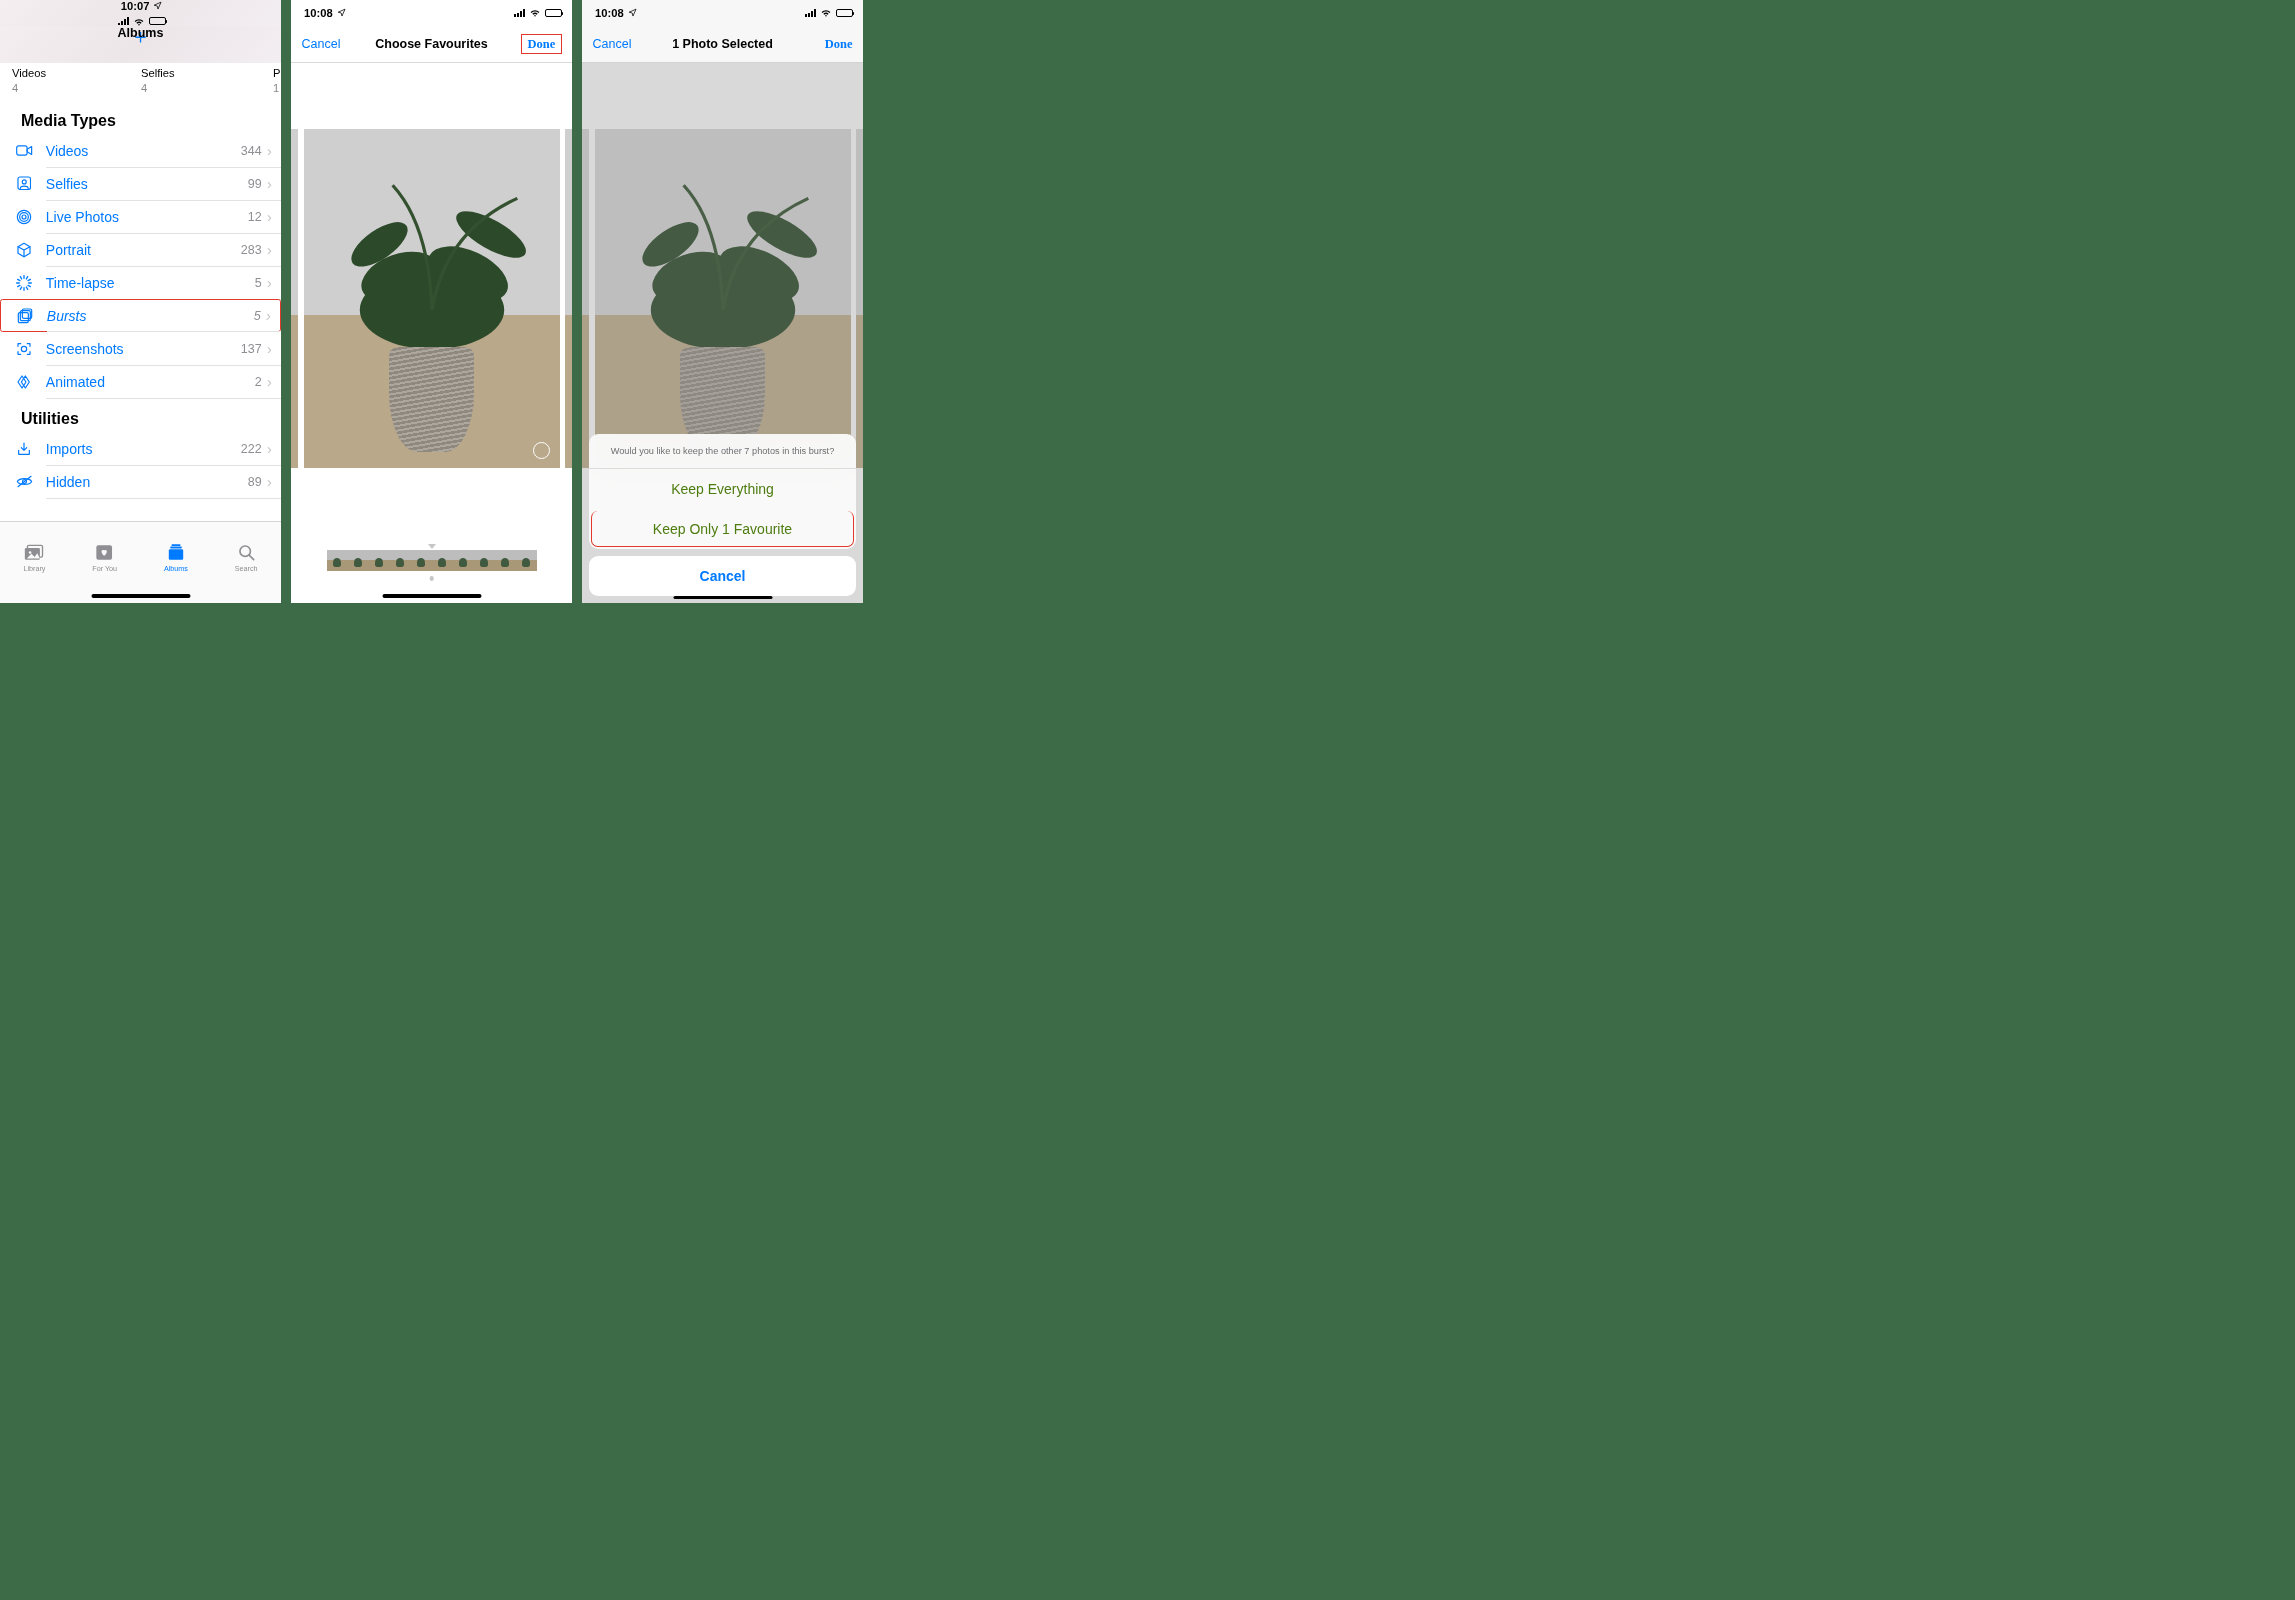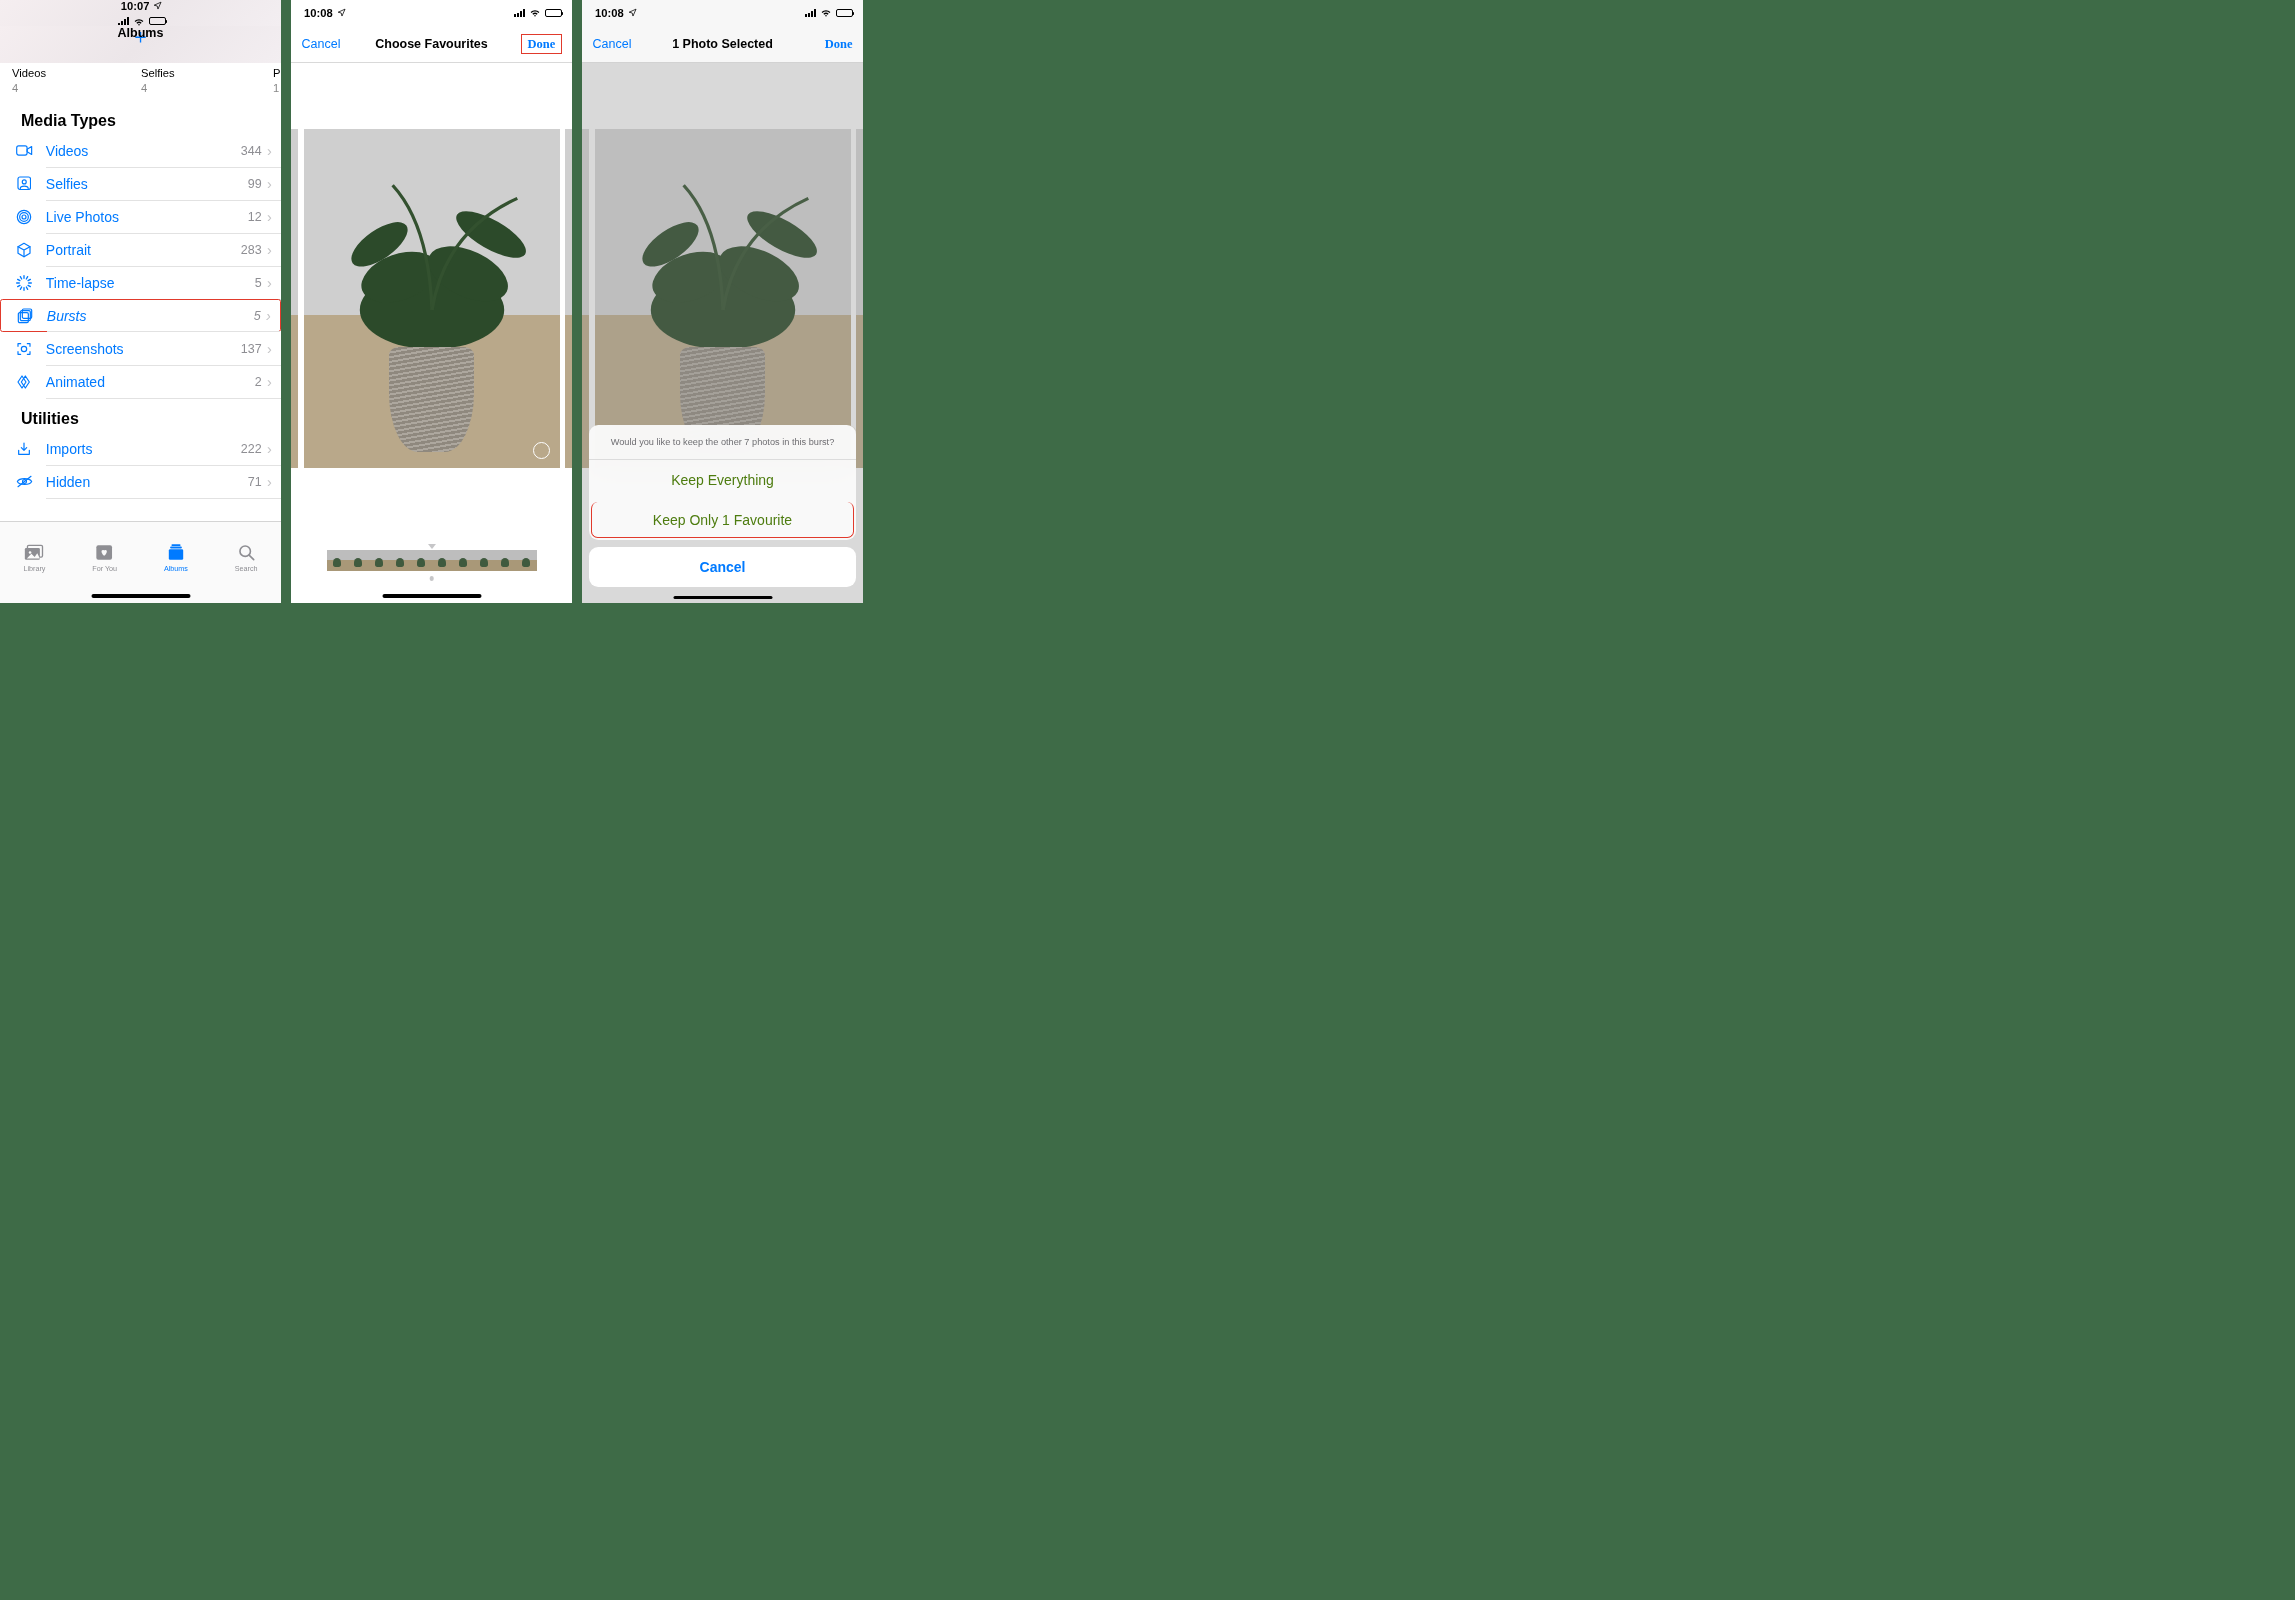--- a/index.html
+++ b/index.html
@@ -187,21 +187,21 @@
   .s3 { background:#f3f3f3; }
   .s3 .photo-main, .s3 .photo-side-l, .s3 .photo-side-r { position:absolute; }
   .s3 .photo-main { top:66px; }
   .s3 .nav-right { font-weight:600; }
 
   
   .scrim {
     position:absolute; inset:0; background:rgba(140,140,140,0.25);
   }
   .sheet {
-    position:absolute; left:6.6px; right:6.6px; bottom:16px;
+    position:absolute; left:6.6px; right:6.6px; bottom:7px;
     display:flex; flex-direction:column; gap:6.6px;
   }
   .sheet-group {
     background: rgba(250,250,250,0.96);
     border-radius:9.2px;
     overflow:hidden;
     backdrop-filter: blur(13px);
   }
   .sheet-msg {
     padding:12px 20px;
@@ -413,21 +413,21 @@
         </div>
         <div class="list-row">
     <span class="list-icon">
             <svg width="17" height="13" viewBox="0 0 26 20">
               <path d="M2 10 C5 4 21 4 24 10 C21 16 5 16 2 10 Z" stroke="#007aff" stroke-width="1.8" fill="none" stroke-linecap="round" stroke-linejoin="round"></path>
               <circle cx="13" cy="10" r="3" stroke="#007aff" stroke-width="1.8" fill="none" stroke-linecap="round" stroke-linejoin="round"></circle>
               <line x1="3" y1="18" x2="23" y2="2" stroke="#007aff" stroke-width="1.8" fill="none" stroke-linecap="round" stroke-linejoin="round"></line>
             </svg>
           </span>
     <span class="list-label">Hidden</span>
-    <span class="list-count">71</span>
+    <span class="list-count">89</span>
     <span class="chev">›</span>
     <span class="sep"></span>
         </div>
       </div>
   </div>
 
   <div class="tabbar">
     <div class="tab">
       <svg width="20" height="17" viewBox="0 0 30 26">
           <rect x="1" y="6" width="23" height="18" rx="2" fill="#8e8e93"></rect>

